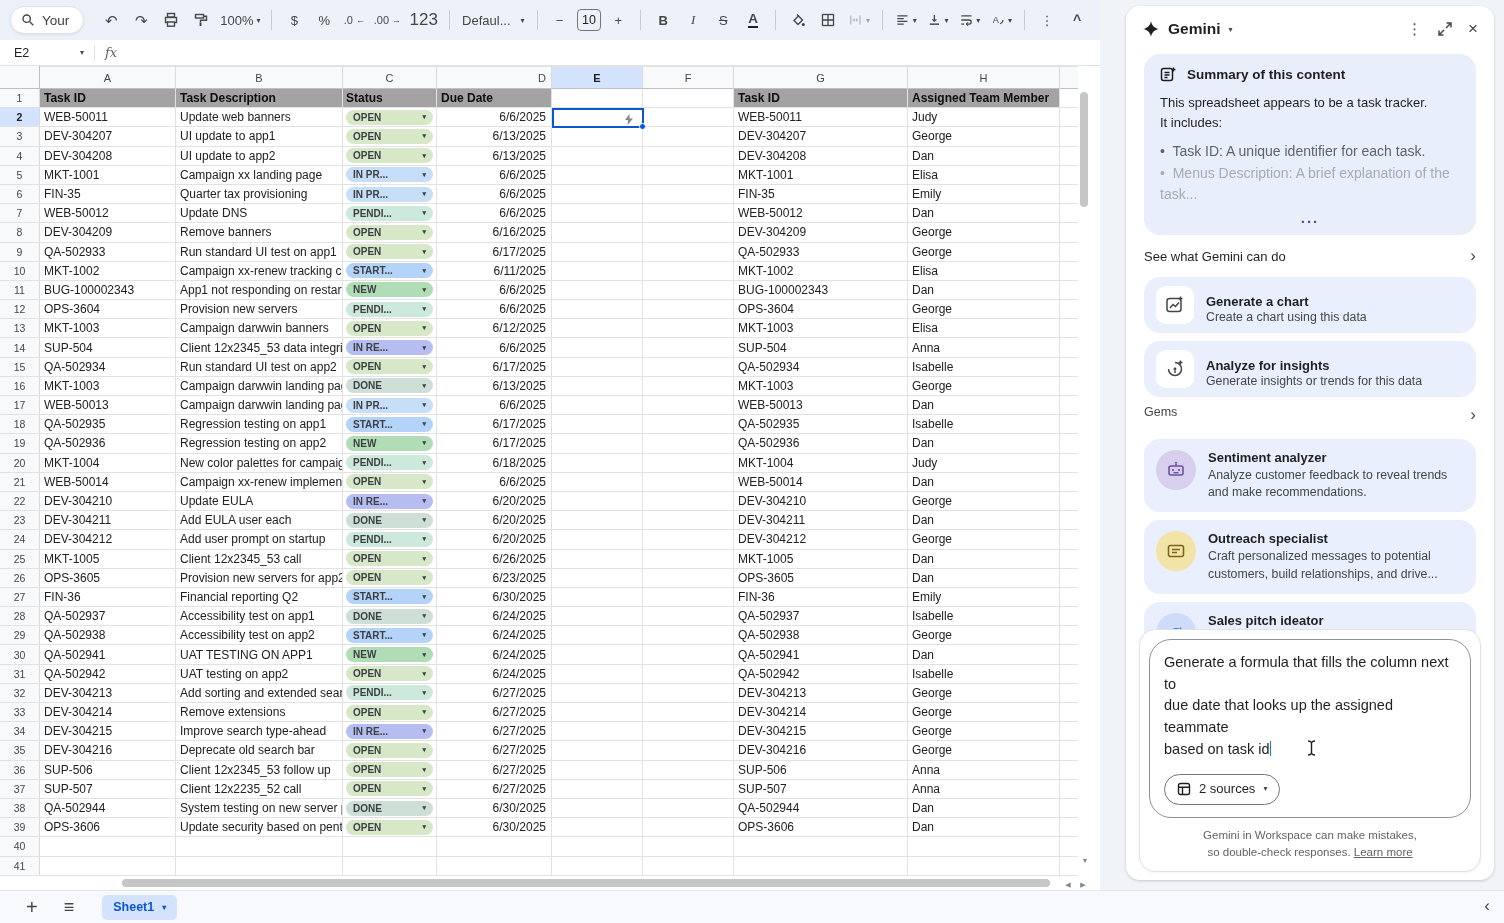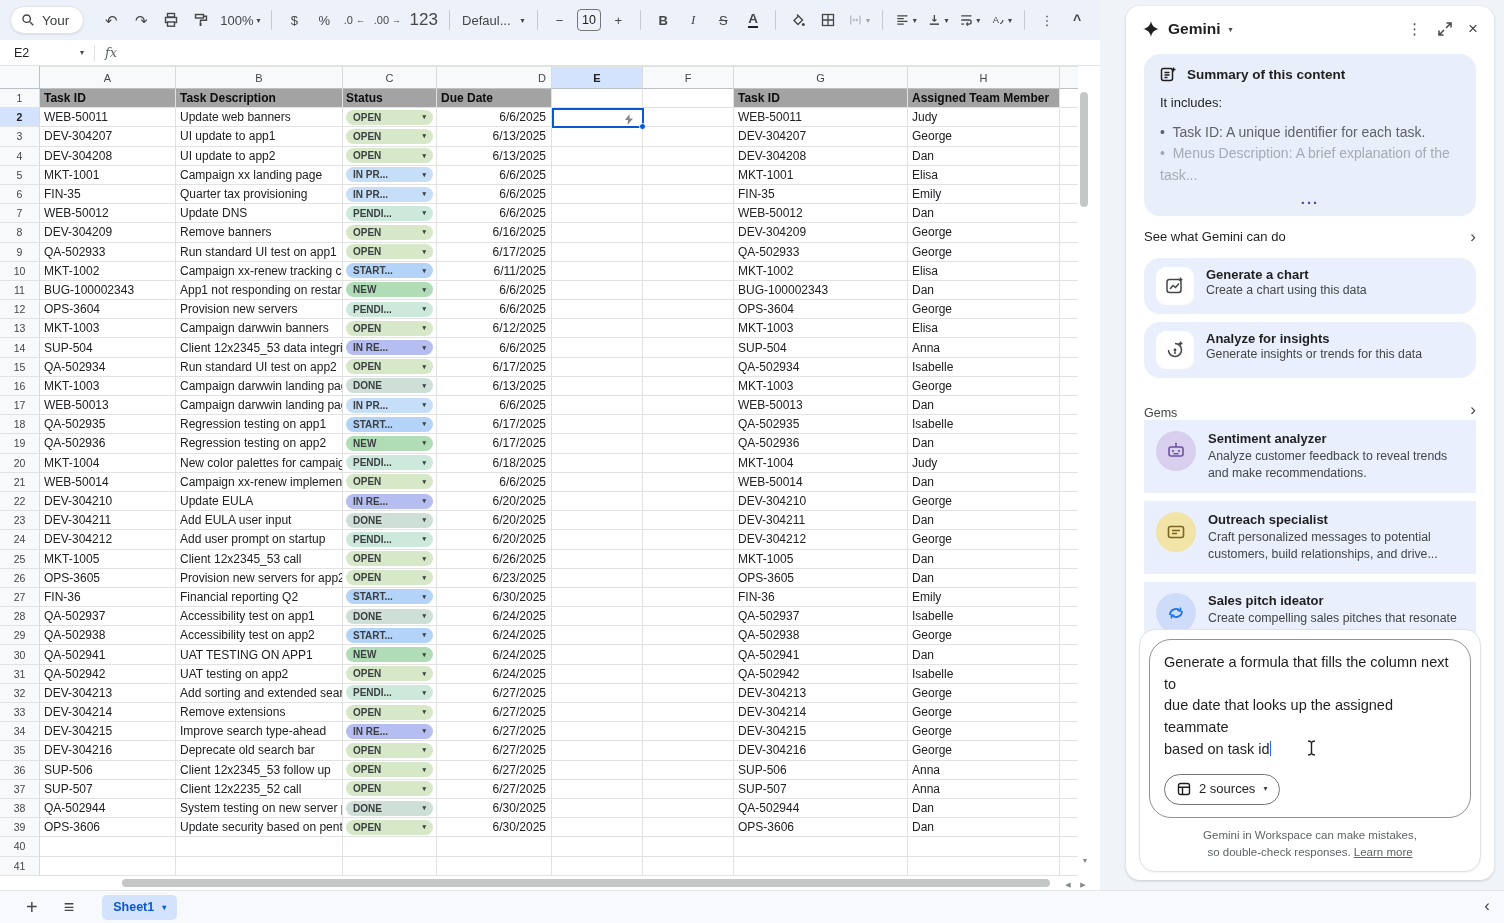--- a/index.html
+++ b/index.html
@@ -63,26 +63,26 @@
   .g-title{font-size:15.5px;font-weight:bold;color:#1f1f1f}
   .g-hicons{margin-left:auto;display:flex;align-items:center;gap:16px;color:#444746}
   .g-card{margin:2px 18px 0;background:#e9eefb;border-radius:16px;padding:12px 16px 10px}
   .g-card-title{display:flex;align-items:center;gap:10px;font-size:13.5px;font-weight:bold;color:#1f1f1f}
   .g-sum-text{margin-top:10px;font-size:13px;line-height:1.5;color:#1f1f1f}
   .g-bullets{margin-top:9px;font-size:14px;color:#5f6368;line-height:1.55}
   .g-bullets .b2{color:#a5abb3}
   .g-more{color:#44519e;text-align:center;font-size:15px;font-weight:bold;letter-spacing:2px;line-height:1;margin-top:4px}
   .g-row-link{display:flex;align-items:center;justify-content:space-between;padding:0 18px;height:42px;font-size:13px;color:#1f1f1f}
   .chev{color:#444746;font-size:17px}
-  .g-action{margin:0 18px 8px;background:#e9effd;border-radius:16px;padding:9px 12px;display:flex;align-items:flex-start;gap:12px}
+  .g-action{margin:0 18px 8px;background:#e9effd;border-radius:16px;padding:9px 12px;display:flex;align-items:flex-end;gap:12px}
   .g-tile{width:38px;height:38px;background:#fff;border-radius:10px;display:flex;align-items:center;justify-content:center;flex:0 0 auto}
   .g-a-title{font-size:13px;font-weight:bold;color:#1f1f1f}
   .g-a-sub{font-size:12.3px;color:#444746;margin-top:1px}
-  .g-gems-label{display:flex;align-items:flex-end;justify-content:space-between;padding:0 18px;height:34px;font-size:12.5px;color:#444746}
-  .g-gem{margin:0 18px 8px;background:#e9effd;border-radius:0;padding:11px 12px;display:flex;gap:12px}
+  .g-gems-label{display:flex;align-items:flex-start;justify-content:space-between;padding:0 18px;height:34px;font-size:12.5px;color:#444746}
+  .g-gem{margin:0 18px 8px;background:#e9effd;border-radius:16px;padding:11px 12px;display:flex;gap:12px}
   .g-avatar{width:40px;height:40px;border-radius:50%;display:flex;align-items:center;justify-content:center;flex:0 0 auto}
   .g-gem-desc{font-size:12.3px;color:#444746;line-height:1.4;margin-top:2px}
   .g-gems-footer{padding:6px 18px 0;font-size:11.5px;color:#5f6368}
   #prompt-card{position:absolute;left:13px;right:13px;bottom:8px;background:#fff;border:1px solid #e0e2e8;border-radius:16px;padding:9px 9px 4px;box-shadow:0 1px 2px rgba(0,0,0,.05)}
   #prompt-input{border:1px solid #8f9299;border-radius:22px;padding:12px 14px 12px;min-height:128px;font-size:14.5px;line-height:1.5;color:#1f1f1f}
   .p-caret{display:inline-block;width:1.5px;height:15px;background:#1a73e8;vertical-align:-2px}
   #sources-chip{display:inline-flex;align-items:center;gap:8px;border:1px solid #747775;border-radius:18px;height:31px;padding:0 12px;font-size:13px;color:#1f1f1f;margin-top:13px}
   #prompt-caption{text-align:center;font-size:11.5px;color:#5f6368;line-height:1.5;padding:9px 0 6px}
   #prompt-caption .lm{text-decoration:underline}
   #mouse-cursor{position:absolute;left:1306px;top:740px;pointer-events:none}
@@ -645,21 +645,21 @@
           <div class="c cE"></div>
           <div class="c cF"></div>
           <div class="c cG">DEV-304210</div>
           <div class="c cH">George</div>
           <div class="c cI"></div>
         </div>
 
         <div class="sheet-row">
           <div class="rh">23</div>
           <div class="c cA">DEV-304211</div>
-          <div class="c cB">Add EULA user input</div>
+          <div class="c cB">Add EULA user each</div>
           <div class="c cC">
             <span class="chip" style="background: rgb(205, 223, 214);">
               <span>DONE</span>
               <span class="caret">▾</span>
             </span>
           </div>
           <div class="c cD">6/20/2025</div>
           <div class="c cE"></div>
           <div class="c cF"></div>
           <div class="c cG">DEV-304211</div>
@@ -1042,20 +1042,21 @@
         <span>
           <svg width="17" height="17" viewBox="0 0 17 17">
               <rect x="1.5" y="2.5" width="11" height="12" rx="2" fill="none" stroke="#1f1f1f" stroke-width="1.5"></rect>
               <path d="M4.5 6.5h5M4.5 9h5M4.5 11.5h3" stroke="#1f1f1f" stroke-width="1.3"></path>
               <path d="M13.5 1.5v4M11.5 3.5h4" stroke="#1f1f1f" stroke-width="1.3"></path>
             </svg>
         </span>
         <span>Summary of this content</span>
       </div>
       <div class="g-sum-text">
+        <div>This spreadsheet appears to be a task tracker.</div>
         <div>It includes:</div>
       </div>
       <div class="g-bullets">
         <div>•&nbsp; <span>Task ID: A unique identifier for each task.</span></div>
         <div class="b2">•&nbsp; <span>Menus Description: A brief explanation of the task...</span></div>
       </div>
       <div class="g-more">...</div>
     </div>
 
     <div class="g-row-link">

